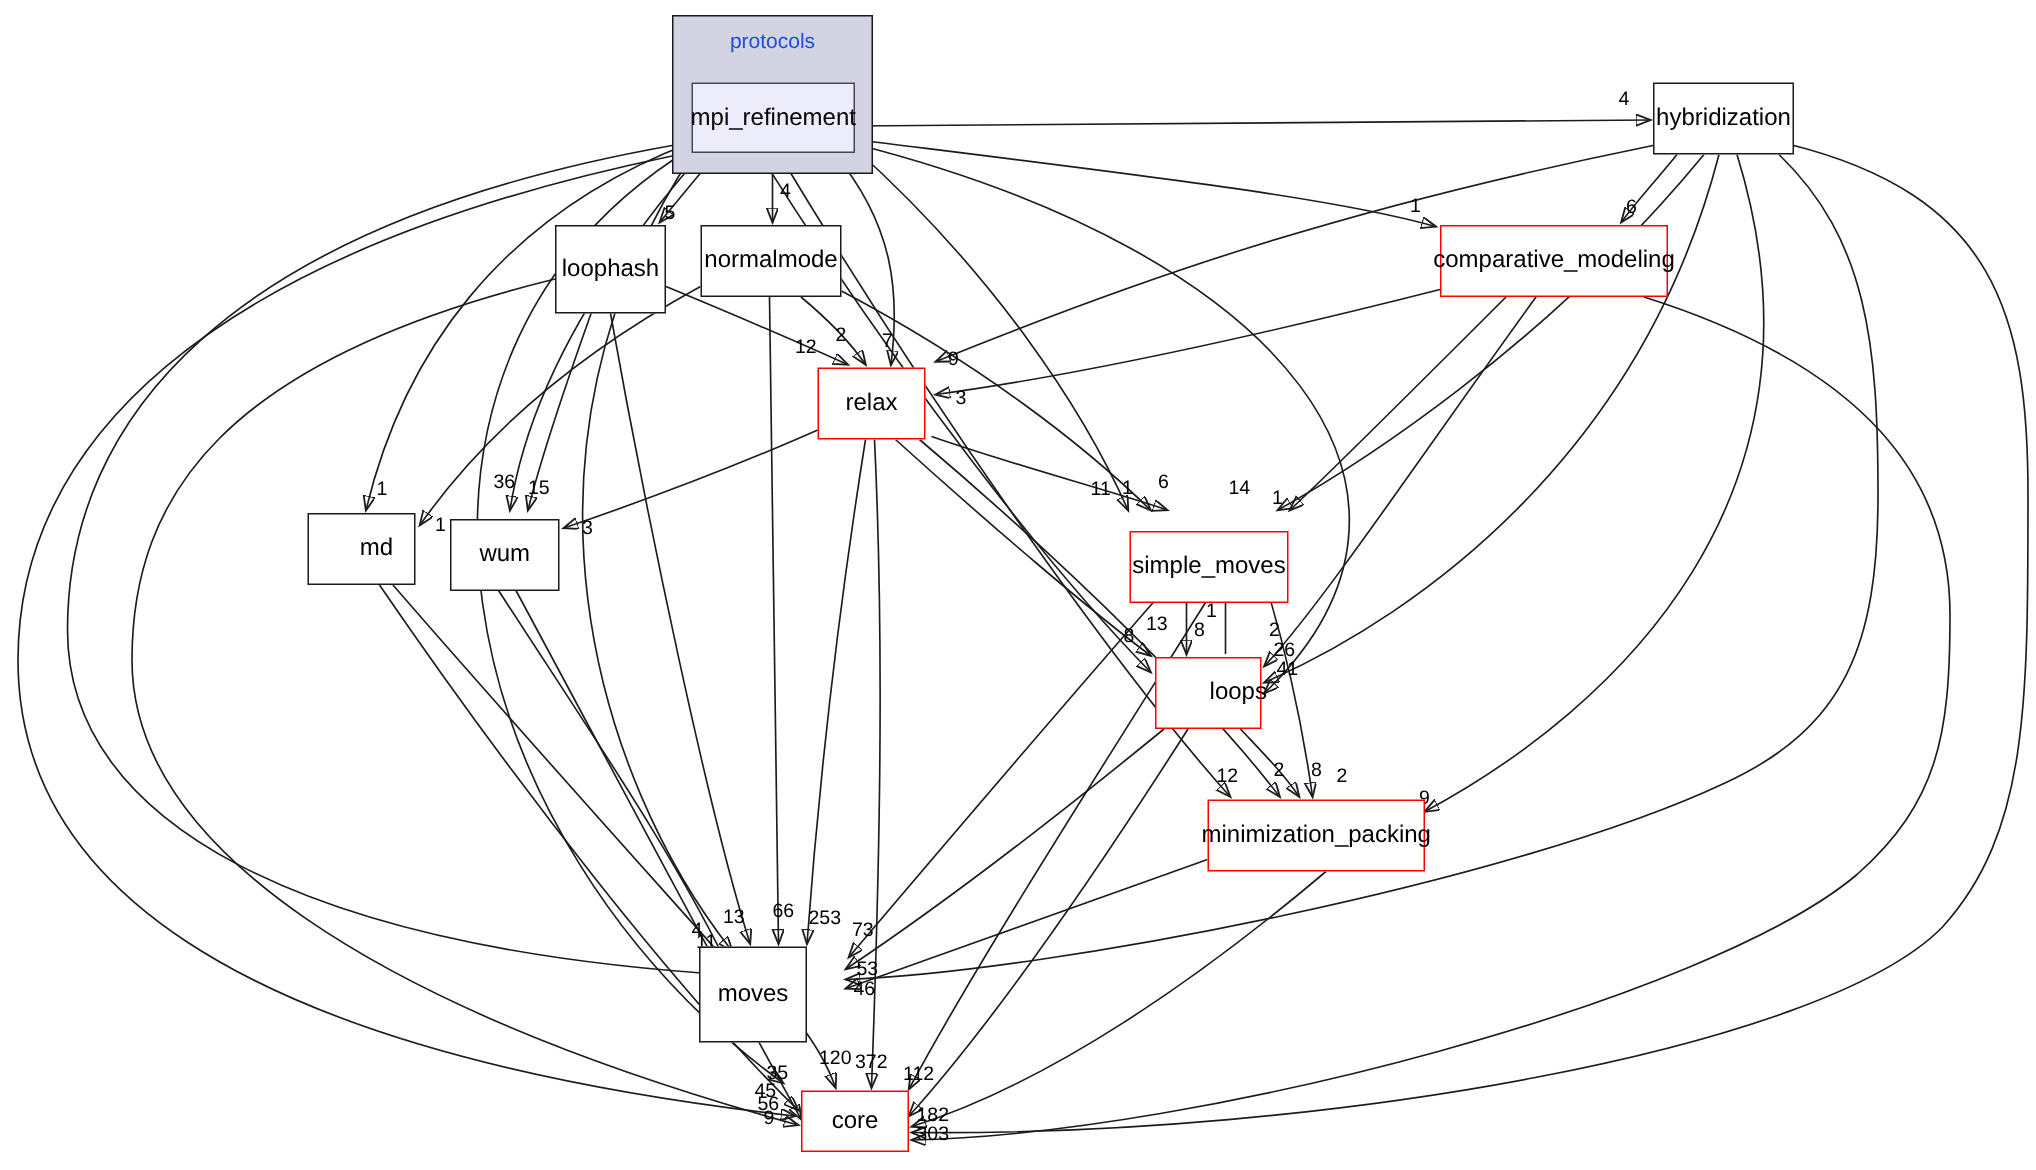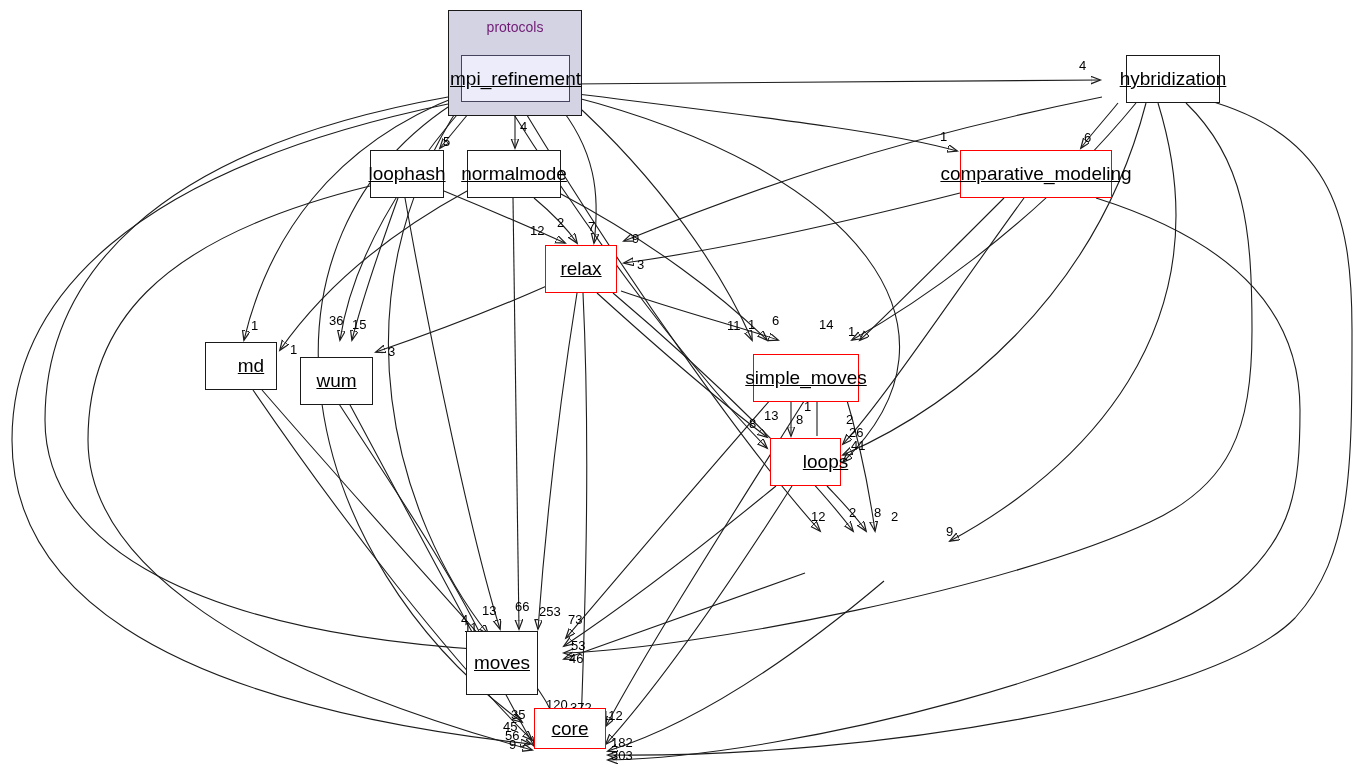--- a/index.html
+++ b/index.html
@@ -3,40 +3,40 @@
 <meta charset="utf-8">
 <style>
   html,body{margin:0;padding:0;background:#ffffff;}
   #canvas{position:relative;width:1357px;height:780px;background:#ffffff;overflow:hidden;
           font-family:"Liberation Sans", sans-serif;}
   svg#edges{position:absolute;left:0;top:0;z-index:1;}
   svg#edges path{fill:none;stroke:#1c1c1c;stroke-width:1.1;}
   svg#edges text{font-family:"Liberation Sans", sans-serif;font-size:13px;fill:#000;}
   .cluster{position:absolute;left:448px;top:10px;width:132px;height:104px;
            background:#d3d3e3;border:1px solid #1a1a1a;z-index:2;}
-  .cluster-label{position:absolute;top:8px;width:100%;text-align:center;font-size:14px;color:#701a75;}
+  .cluster-label{position:absolute;top:8px;width:100%;text-align:center;font-size:14px;color:#1d4ed8;}
   .node{position:absolute;display:flex;align-items:center;justify-content:center;
-        background:#ffffff;border:1px solid #1a1a1a;font-size:19px;color:#000;
-        box-sizing:border-box;z-index:3;cursor:pointer;text-decoration:underline;}
+        background:#ffffff;border:1px solid #1a1a1a;font-size:16px;color:#000;
+        box-sizing:border-box;z-index:3;cursor:pointer;}
   .node.red{border:1px solid #ff0000;}
   .node.focus{background:#ececfb;border:1.5px solid #44445e;z-index:4;}
   
   #n-mpi{left:461px;top:55px;width:109px;height:47px;}
-  #n-hybridization{left:1102px;top:55px;width:94px;height:48px;margin-left:24px;}
-  #n-loophash{left:370px;top:150px;width:74px;height:48px;}
+  #n-hybridization{left:1102px;top:55px;width:94px;height:48px;}
+  #n-loophash{left:370px;top:150px;width:74px;height:59px;}
   #n-normalmode{left:467px;top:150px;width:94px;height:48px;}
   #n-comparative_modeling{left:960px;top:150px;width:152px;height:48px;}
   #n-relax{left:545px;top:245px;width:72px;height:48px;}
   #n-md{left:205px;top:342px;width:72px;height:48px;padding-left:20px;}
-  #n-wum{left:300px;top:357px;width:73px;height:48px;}
+  #n-wum{left:300px;top:346px;width:73px;height:48px;}
   #n-simple_moves{left:753px;top:354px;width:106px;height:48px;}
   #n-loops{left:770px;top:438px;width:71px;height:48px;padding-left:40px;}
   #n-minimization_packing{left:805px;top:533px;width:145px;height:48px;}
   #n-moves{left:466px;top:631px;width:72px;height:64px;}
-  #n-core{left:534px;top:708px;width:72px;height:41px;}
+  #n-core{left:534px;top:727px;width:72px;height:41px;}
 </style>
 </head>
 <body>
 
 <div id="canvas">
 
   <svg id="edges" width="1357" height="780" viewBox="0 0 1357 780">
     <defs>
       <marker id="arrow" markerWidth="11" markerHeight="9" refX="8.6" refY="3.5" orient="auto">
         <path d="M0,0 L9,3.5 L0,7 z" fill="#1c1c1c"></path>
@@ -157,16 +157,17 @@
   <div class="node focus" id="n-mpi">mpi_refinement</div>
   <div class="node" id="n-hybridization">hybridization</div>
   <div class="node" id="n-loophash">loophash</div>
   <div class="node red" id="n-comparative_modeling">comparative_modeling</div>
   <div class="node" id="n-normalmode">normalmode</div>
   <div class="node red" id="n-relax">relax</div>
   <div class="node" id="n-md">md</div>
   <div class="node" id="n-wum">wum</div>
   <div class="node red" id="n-simple_moves">simple_moves</div>
   <div class="node red" id="n-loops">loops</div>
+  <div class="node red" id="n-minimization_packing">minimization_packing</div>
   <div class="node" id="n-moves">moves</div>
   <div class="node red" id="n-core">core</div>
 
 </div>
 
 </body></html>

